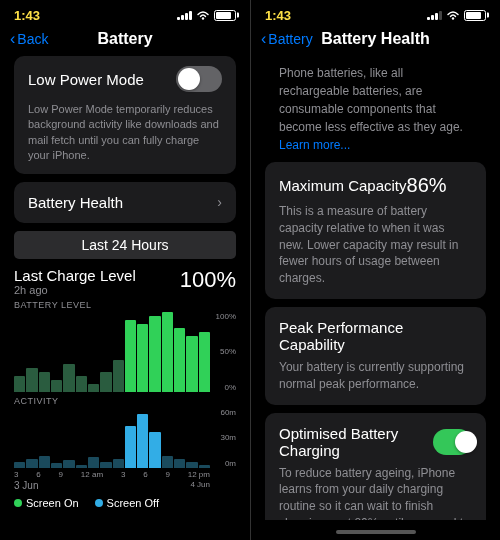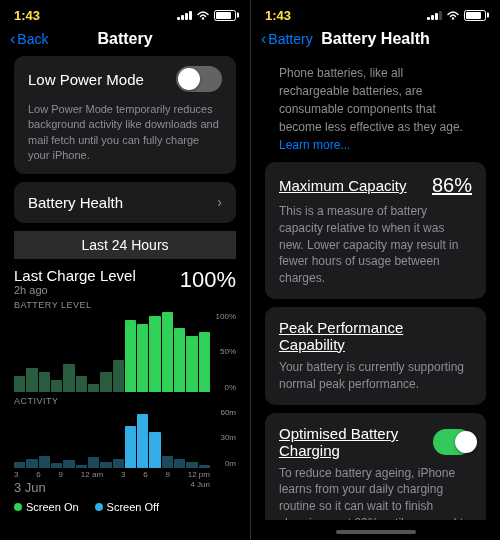--- a/index.html
+++ b/index.html
@@ -170,21 +170,21 @@
     }
     .chevron-right {
       color: #8e8e93;
       font-size: 14px;
     }
 
     
     .time-selector {
       margin: 0 14px 8px;
       background: #2c2c2e;
-      border-radius: 0;
+      border-radius: 5px;
       padding: 6px 28px;
       text-align: center;
       font-size: 14px;
       color: #fff;
     }
 
     
     .last-charge-section {
       margin: 0 14px 4px;
     }
@@ -322,23 +322,22 @@
       background: #1c1c1e;
       border-radius: 10px;
       margin-bottom: 8px;
       overflow: hidden;
       padding: 12px 14px;
     }
 
     .right-row {
       display: flex;
       align-items: center;
-      justify-content: space-between;
+      justify-content: flex-start;
       margin-bottom: 6px;
-      text-decoration: underline;
     }
     .right-row-title {
       font-size: 15px;
       color: #fff;
       font-weight: 500;
     }
     .right-row-value {
       font-size: 20px;
       color: #fff;
     }
@@ -495,21 +494,21 @@
       <span class="x-label">3</span>
       <span class="x-label">6</span>
       <span class="x-label">9</span>
       <span class="x-label">12 am</span>
       <span class="x-label">3</span>
       <span class="x-label">6</span>
       <span class="x-label">9</span>
       <span class="x-label">12 pm</span>
     </div>
     <div style="display:flex; justify-content:space-between; padding-right:26px; margin-top:1px;">
-      <span class="x-label" style="font-size:13px; color:#8e8e93">3 Jun</span>
+      <span class="x-label" style="font-size:10px; color:#8e8e93">3 Jun</span>
       <span class="x-label" style="font-size:8px; color:#8e8e93">4 Jun</span>
     </div>
   </div>
 
   <div class="screen-legend">
     <div class="legend-item">
       <div class="legend-dot" style="background:#30D158"></div>
       <span>Screen On</span>
     </div>
     <div class="legend-item">

